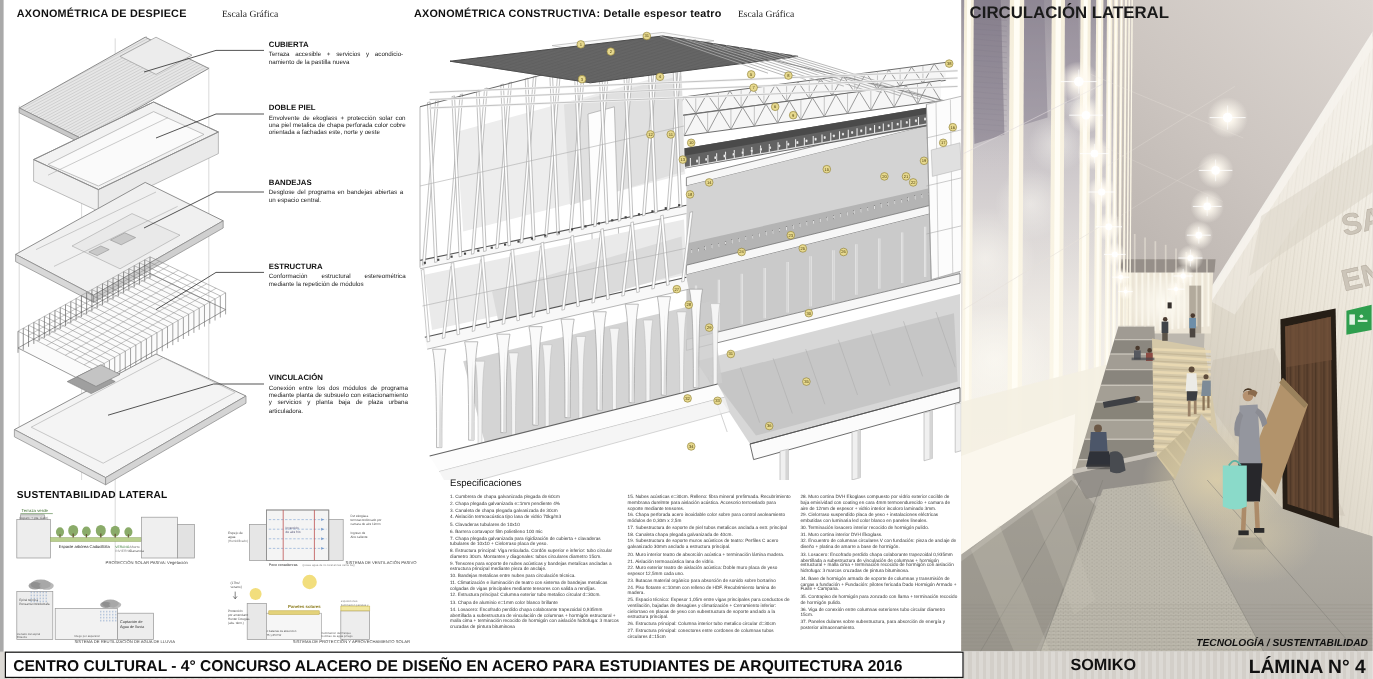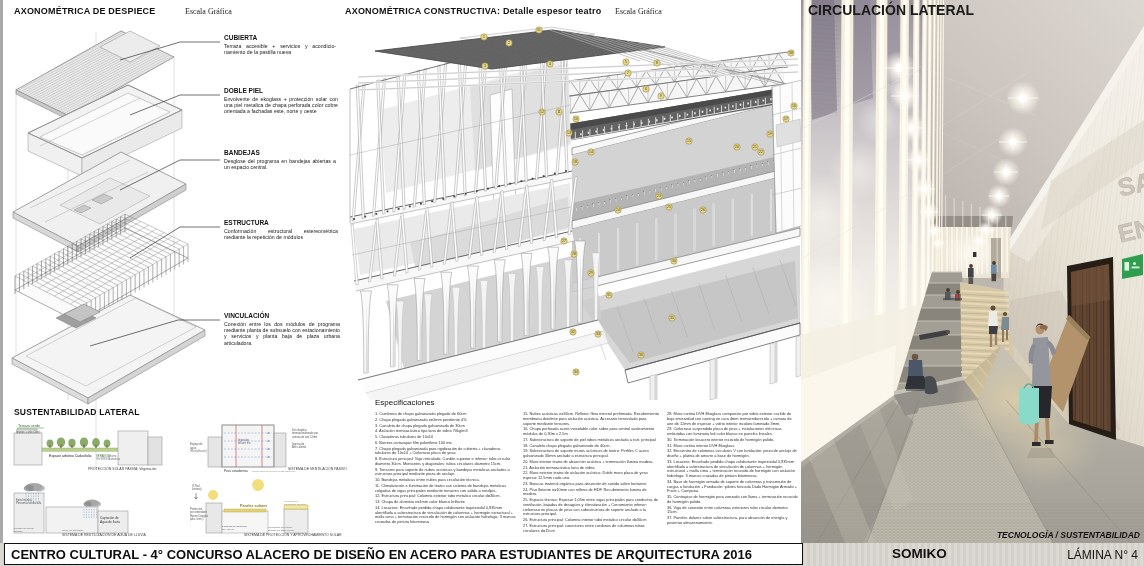--- a/index.html
+++ b/index.html
@@ -1212,13 +1212,13 @@
 <polygon points="230.0,448.0 250.0,448.0 254.0,458.0 226.0,458.0" fill="#8a867c" opacity="0.35"></polygon>
     </g>
 </svg>
 <div class="abs" style="left:808px;top:2px;font-weight:bold;font-size:14px;color:#1a1a1a;letter-spacing:0;">CIRCULACIÓN LATERAL</div>
 <div class="abs" style="left:0;top:530px;width:1140px;text-align:right;font-weight:bold;font-size:8.5px;color:#111;font-style:italic;">TECNOLOGÍA / SUSTENTABILIDAD</div>
 
 <div class="abs" style="left:0;top:543px;width:1144px;height:23px;background:repeating-linear-gradient(90deg,#dcd9d4 0px,#dcd9d4 3px,#d3cfc9 3px,#d3cfc9 6px);"></div>
 <div class="abs" style="left:4px;top:543px;width:797px;height:20px;background:#fff;border:1.6px solid #111;"></div>
 <div class="abs" style="left:11px;top:547px;font-weight:bold;font-size:13px;color:#0d0d0d;">CENTRO CULTURAL - 4° CONCURSO ALACERO DE DISEÑO EN ACERO PARA ESTUDIANTES DE ARQUITECTURA 2016</div>
 <div class="abs" style="left:880px;top:546px;font-weight:bold;font-size:13.5px;color:#111;margin-left:12px;">SOMIKO</div>
-<div class="abs" style="left:1020px;top:548px;width:118px;text-align:right;font-weight:normal;font-size:12px;color:#111;">LÁMINA N° 4</div>
+<div class="abs" style="left:1020px;top:548px;width:118px;text-align:right;font-weight:bold;font-size:16px;color:#111;">LÁMINA N° 4</div>
 
 </body></html>

